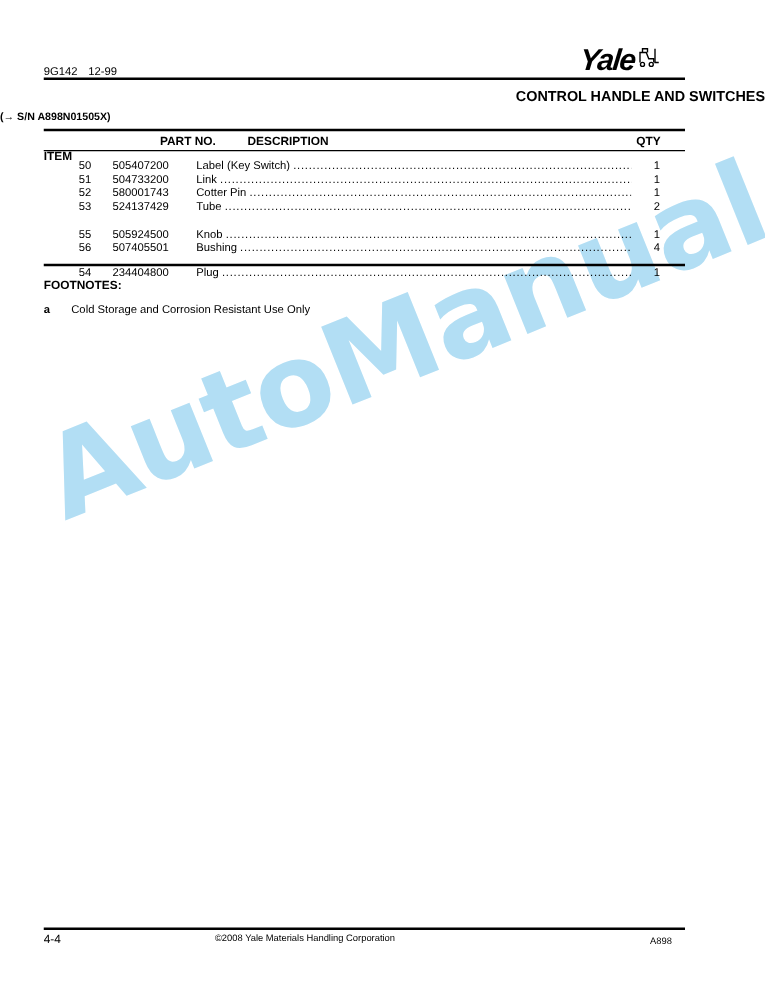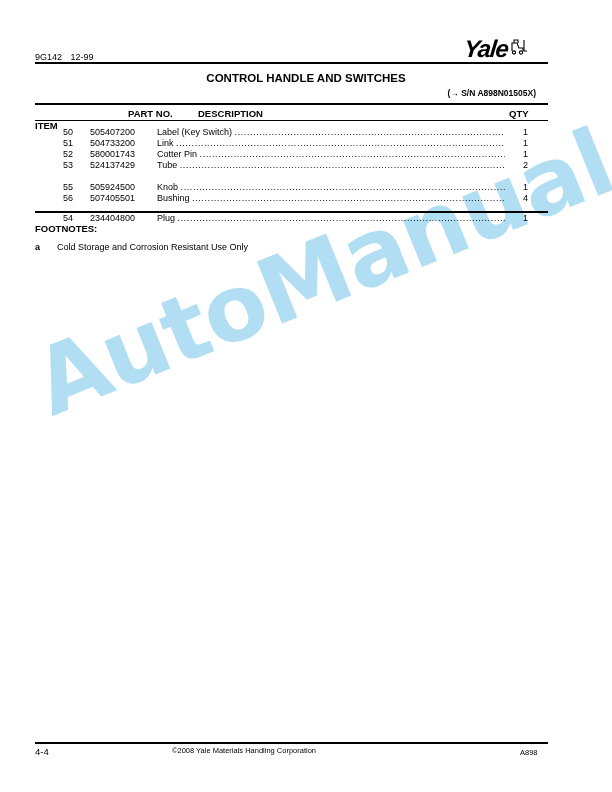--- a/index.html
+++ b/index.html
@@ -6,22 +6,22 @@
     body {
       width: 612px; height: 792px; background: #ffffff; position: relative; overflow: hidden;
       font-family: "Liberation Sans", sans-serif; color: #000;
     }
     .abs { position: absolute; }
     .hdr-text { left: 35px; top: 52px; font-size: 9px; word-spacing: 6px; }
     .hdr-rule { left: 35px; top: 62px; width: 513px; height: 2px; background: #000; }
     .logo { left: 464px; top: 33px; height: 28px; display: flex; align-items: flex-end; }
     .logo-word { font-family: "Liberation Sans", sans-serif; font-weight: 900; font-style: italic; font-size: 24px; letter-spacing: -1.2px; line-height: 24px; transform: skewX(-6deg); }
     .logo-truck { margin-left: 2px; margin-bottom: 2px; }
-    .title { left: 0; width: 612px; top: 72px; text-align: center; font-weight: bold; font-size: 11.5px; }
-    .subtitle { left: 0; width: 536px; top: 88px; text-align: right; font-weight: bold; font-size: 8.5px; }
+    .title { left: 0; width: 612px; top: 72px; text-align: right; font-weight: bold; font-size: 11.5px; }
+    .subtitle { left: 0; width: 536px; top: 88px; text-align: left; font-weight: bold; font-size: 8.5px; }
     .rule-thick { height: 2px; background: #000; left: 35px; width: 513px; }
     .rule-thin { height: 1px; background: #000; left: 35px; width: 513px; }
     .th { top: 108px; font-weight: bold; font-size: 9.5px; }
     .row { left: 0; width: 612px; height: 10px; font-size: 9px; line-height: 10px; }
     .c-item { position: absolute; left: 43px; padding-left: 20px; }
     .c-part { position: absolute; left: 90px; }
     .c-desc { position: absolute; left: 157px; width: 348px; overflow: hidden; white-space: nowrap; }
     .c-desc .leader { letter-spacing: 0.6px; }
     .c-qty { position: absolute; left: 515px; width: 13px; text-align: right; }
     .fn-head { left: 35px; top: 223px; font-weight: bold; font-size: 9.5px; }

